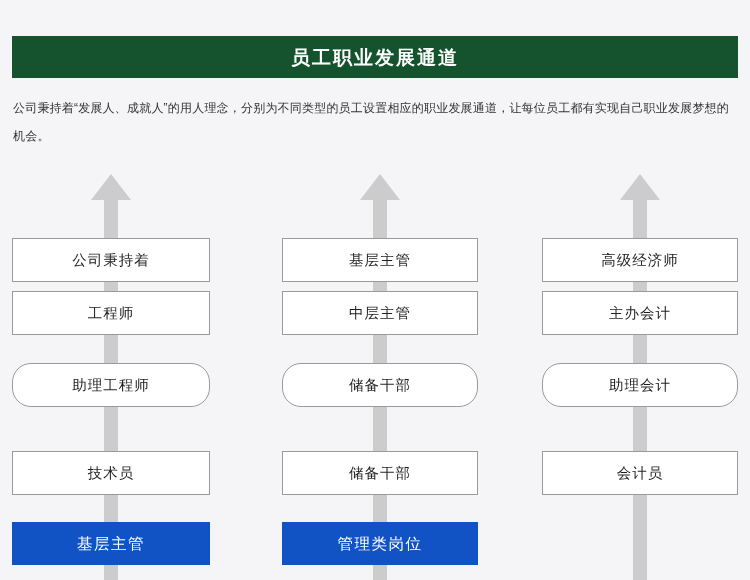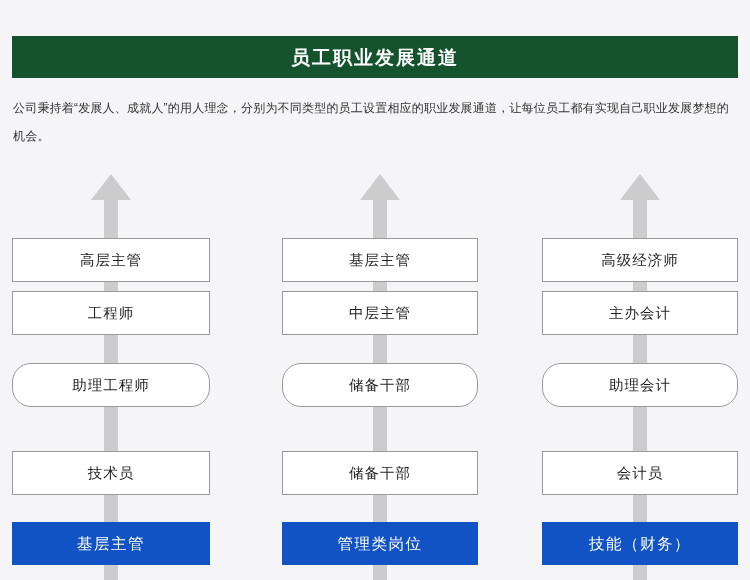--- a/index.html
+++ b/index.html
@@ -143,21 +143,21 @@
 
   <div class="column c0">
     <div class="arrow">
       <svg width="42" height="410" viewBox="0 0 42 410" xmlns="http://www.w3.org/2000/svg">
         <rect x="14" y="28" width="14" height="382" fill="#cccccc"></rect>
         <polygon points="21,4 41,30 1,30" fill="#cccccc"></polygon>
       </svg>
     </div>
     <div class="stack">
       <div class="node n0">
-        <span class="node-label">高层主管</span>
+        <span class="node-label">公司秉持着</span>
       </div>
       <div class="node n1">
         <span class="node-label">工程师</span>
       </div>
       <div class="node n2">
         <span class="node-label">助理工程师</span>
       </div>
       <div class="node n3">
         <span class="node-label">技术员</span>
       </div>
@@ -206,19 +206,16 @@
       </div>
       <div class="node n1">
         <span class="node-label">主办会计</span>
       </div>
       <div class="node n2">
         <span class="node-label">助理会计</span>
       </div>
       <div class="node n3">
         <span class="node-label">会计员</span>
       </div>
-      <div class="base">
-        <span class="base-label">技能（财务）</span>
-      </div>
     </div>
   </div>
 
 </div>
 
 </body></html>

